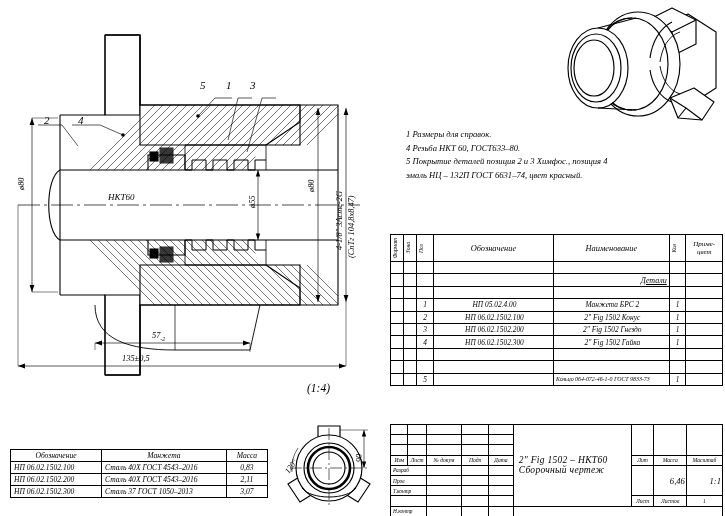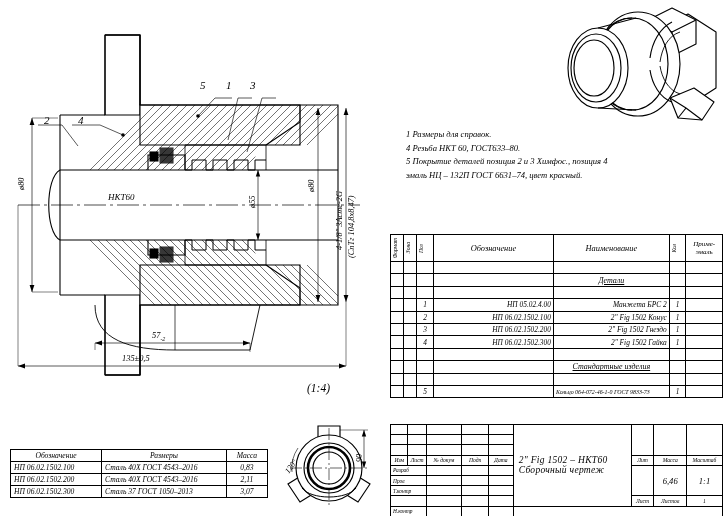--- a/index.html
+++ b/index.html
@@ -52,31 +52,31 @@
   #mat-table .l{text-align:left;padding-left:3px;}
 
   
   #spec-table{left:390px;top:234px;width:333px;}
   #spec-table td{height:11.4px;font-size:7.4px;}
   #spec-table .vert{
     writing-mode:vertical-rl;transform:rotate(180deg);
     font-size:5.6px;padding:0;line-height:1;
   }
   #spec-table .hdr{height:26px;font-size:8.4px;}
-  #spec-table .l{text-align:right;padding-left:4px;}
-  #spec-table .sect{text-decoration:underline;font-size:8px;}
+  #spec-table .l{text-align:center;padding-left:4px;}
+  #spec-table .sect{text-decoration:underline;font-size:8px;text-align:right;}
   #spec-table .tiny{font-size:5.9px;text-align:left;padding-left:2px;}
 
   
   #title-block{left:390px;top:424px;width:333px;}
   #title-block td{height:9.2px;font-size:5.6px;padding:0 1px;}
   #title-block .nm{font-size:9.5px;text-align:left;padding-left:5px;letter-spacing:.3px;}
   #title-block .nm2{font-size:9.5px;text-align:left;padding-left:5px;}
   #title-block .lbl{text-align:left;padding-left:2px;font-size:5.4px;}
-  #title-block .val{font-size:8.6px;}
+  #title-block .val{font-size:8.6px;text-align:right;}
 </style>
 </head>
 <body>
 
 <div class="sheet">
 
   <svg class="abs" style="left:0;top:0;" width="400" height="400">
     <g stroke="#000" fill="none" stroke-width="1.1">
 
       <path d="M105,35 L140,35 L140,115 L105,115 Z" fill="#fff"></path>
@@ -363,21 +363,21 @@
     </g>
   </svg>
 
   <div class="abs cad dimtxt" style="left:283px;top:470px;transform:rotate(-55deg);transform-origin:left top;font-size:8px;">120°</div>
   <div class="abs cad dimtxt" style="left:355px;top:462px;transform:rotate(-90deg);transform-origin:left top;font-size:8px;">90</div>
 
   <table id="mat-table">
     <tbody>
         <tr>
       <td style="width:92px">Обозначение</td>
-      <td style="width:126px">Размеры</td>
+      <td style="width:126px">Манжета</td>
       <td style="width:40px">Масса</td>
     </tr>
     <tr>
       <td class="l">НП 06.02.1502.100</td>
       <td class="l">Сталь 40Х  ГОСТ 4543–2016</td>
       <td>0,83</td>
     </tr>
     <tr>
       <td class="l">НП 06.02.1502.200</td>
       <td class="l">Сталь 40Х  ГОСТ 4543–2016</td>
@@ -403,21 +403,21 @@
       <td class="hdr" style="width:14px">
             <div class="vert">Поз</div>
           </td>
       <td class="hdr" style="width:135px">Обозначение</td>
       <td class="hdr" style="width:117px">Наименование</td>
       <td class="hdr" style="width:14px">
             <div class="vert">Кол</div>
           </td>
       <td class="hdr" style="width:35px;font-size:7px;line-height:1.15">
         <span>Приме-</span><br>
-        <span>эмаль</span>
+        <span>цвет</span>
       </td>
     </tr>
 
     <tr>
       <td></td>
           <td></td>
           <td></td>
           <td></td>
           <td></td>
           <td></td>
@@ -479,29 +479,20 @@
       <td></td>
     </tr>
 
     <tr>
       <td></td>
           <td></td>
           <td></td>
           <td></td>
           <td></td>
           <td></td>
-          <td></td>
-    </tr>
-    <tr>
-      <td></td>
-          <td></td>
-          <td></td>
-          <td></td>
-      <td class="sect">Стандартные изделия</td>
-      <td></td>
           <td></td>
     </tr>
     <tr>
       <td></td>
           <td></td>
           <td></td>
           <td></td>
           <td></td>
           <td></td>
           <td></td>

